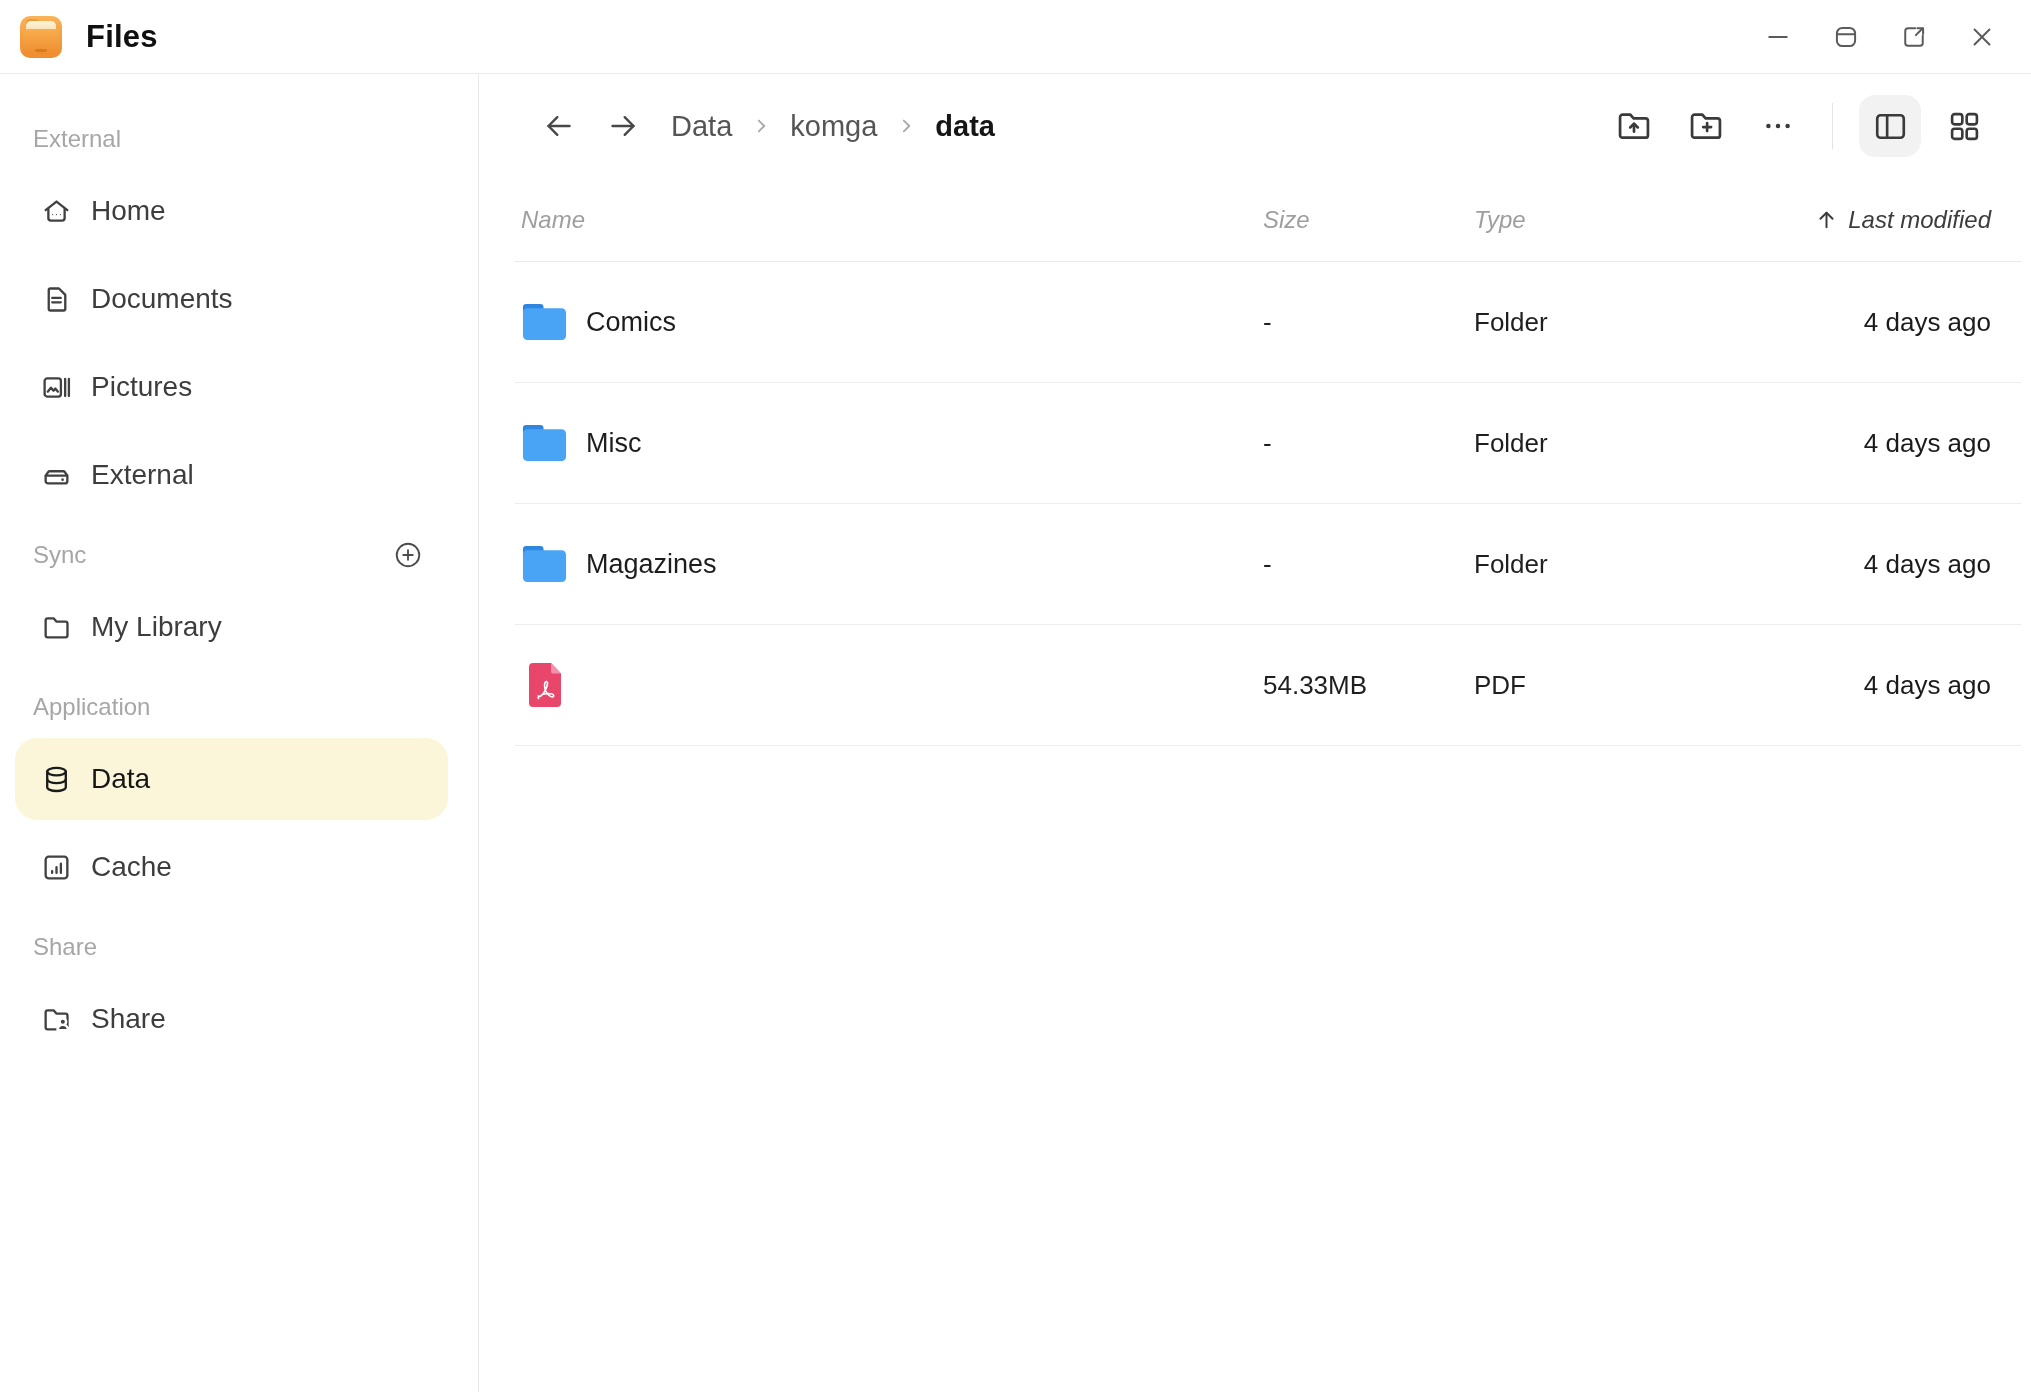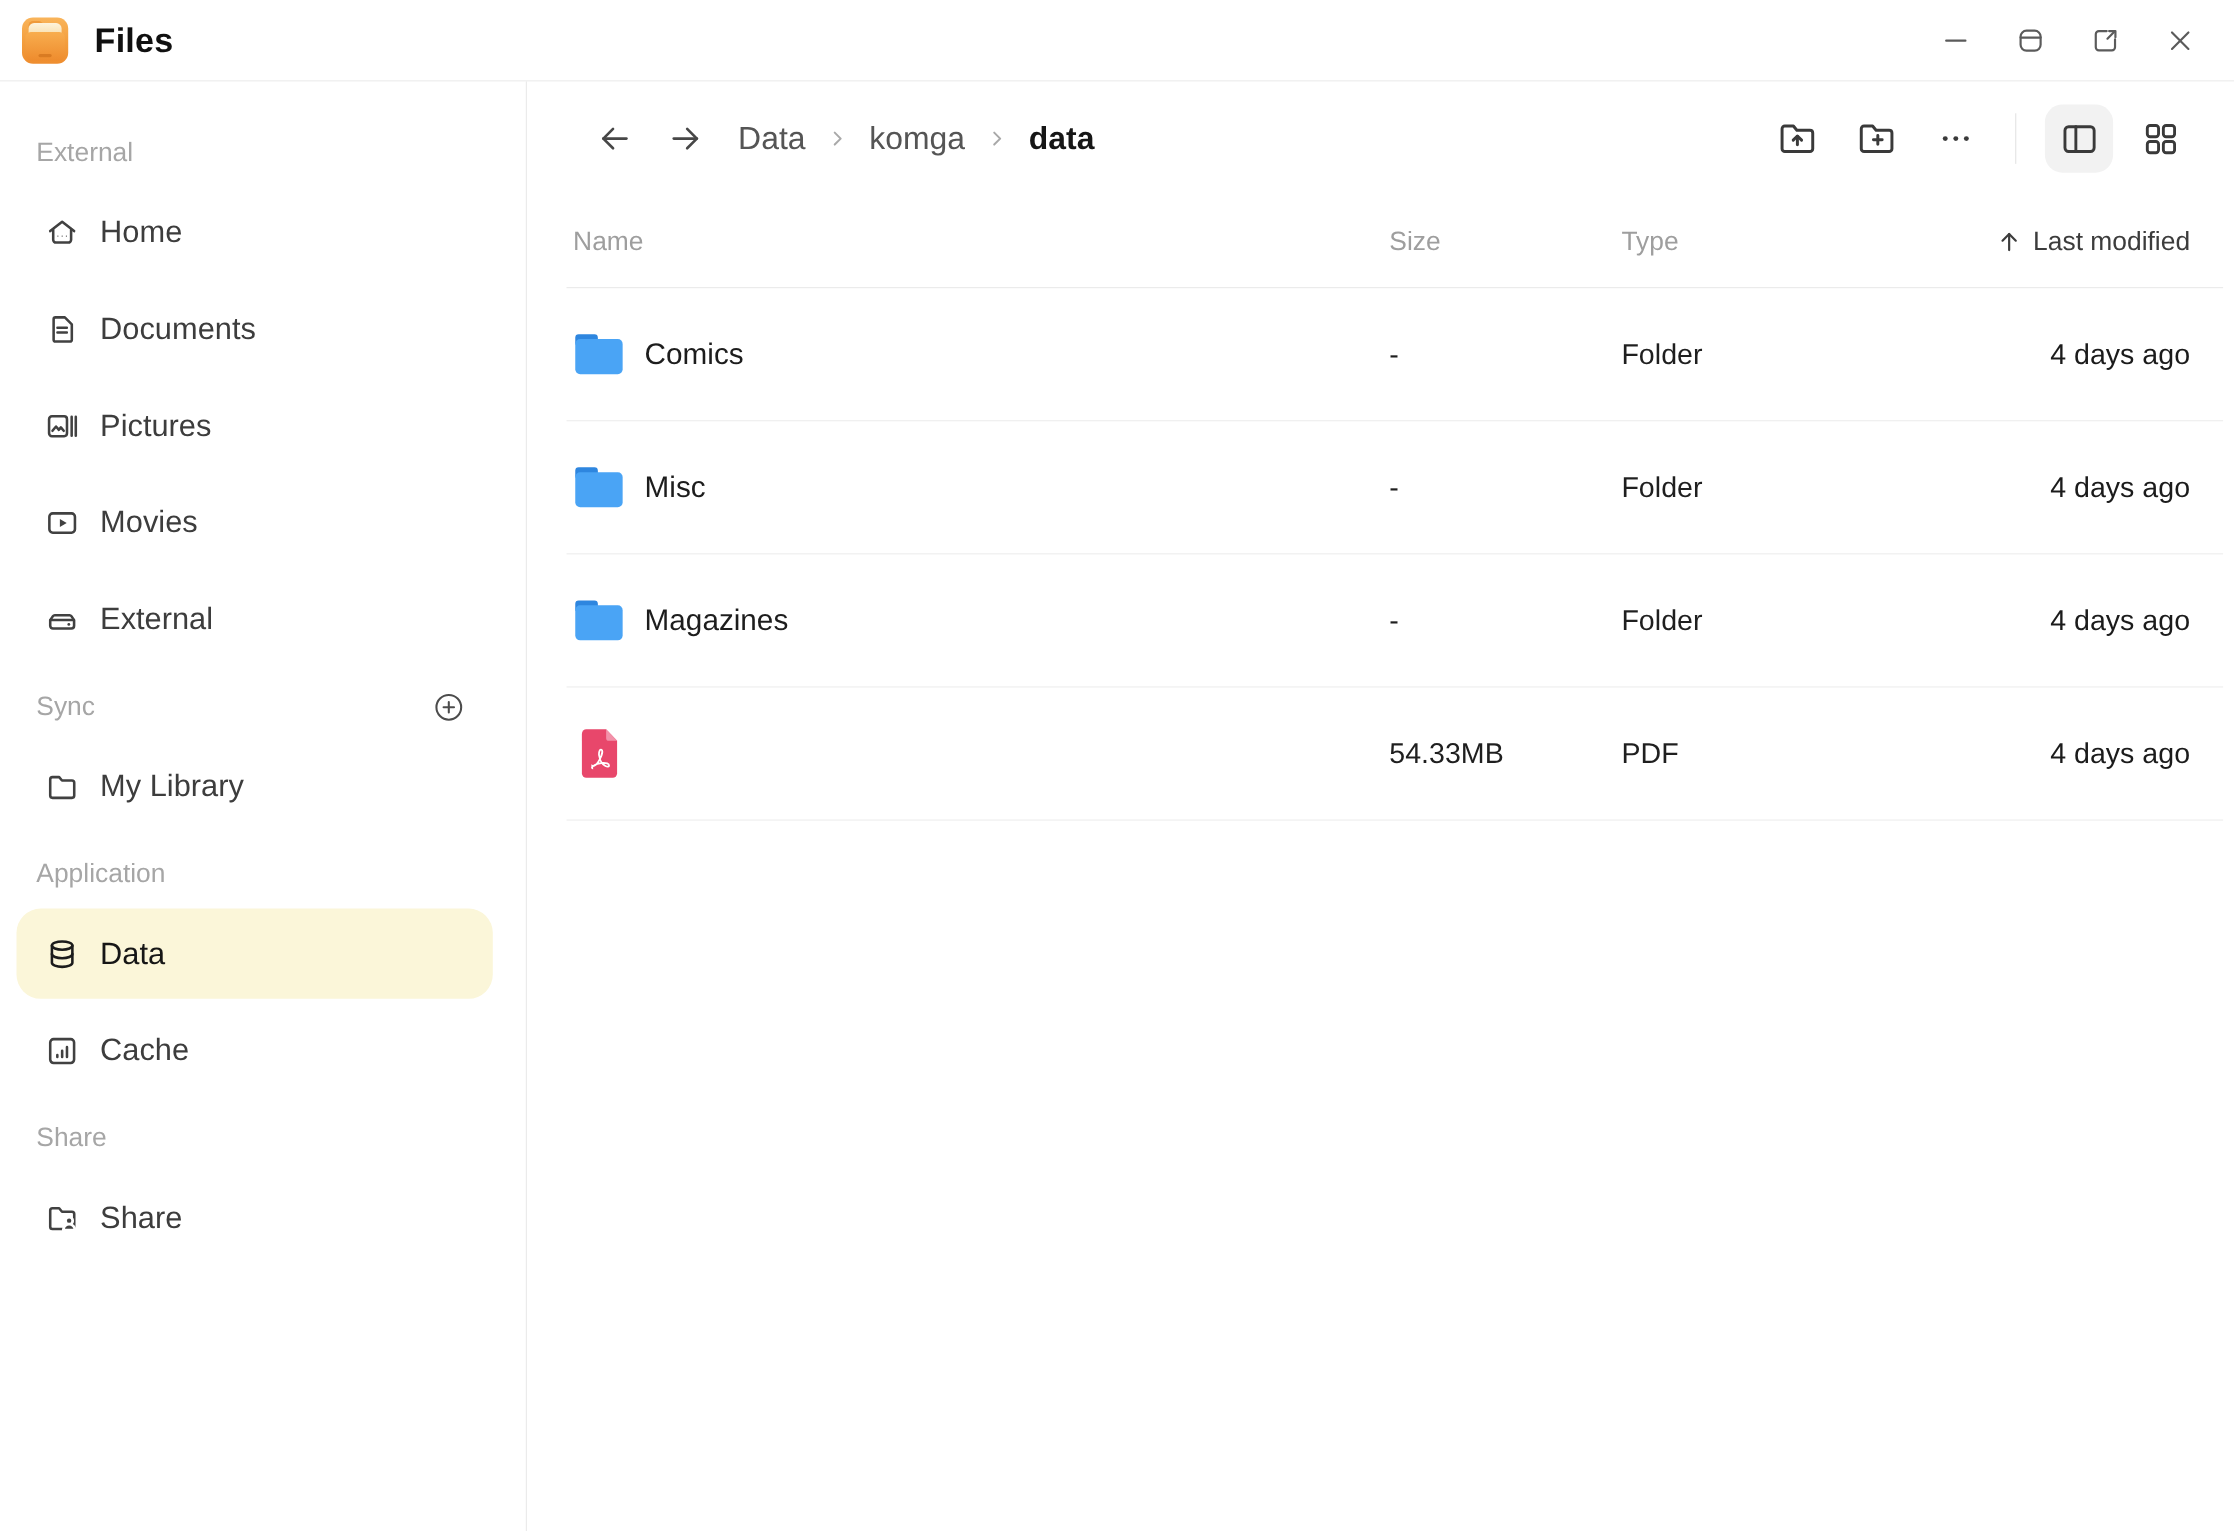--- a/index.html
+++ b/index.html
@@ -57,21 +57,21 @@
   .tool-btn svg{stroke:#3a3a3a;fill:none;stroke-width:1.7;stroke-linecap:round;stroke-linejoin:round;}
   .tb-divider{width:1px;height:46px;background:#e3e3e3;margin:0 14px 0 34px;}
   .view-btn{width:62px;height:62px;border-radius:16px;display:flex;align-items:center;justify-content:center;
     cursor:pointer;margin-left:12px;}
   .view-btn.active{background:#f2f2f2;}
   .view-btn svg{stroke:#3a3a3a;fill:none;stroke-width:1.8;stroke-linecap:round;stroke-linejoin:round;}
   
   .filetable{margin:0 10px 0 36px;}
   .tgrid{display:grid;grid-template-columns:1fr 211px 307px 240px;align-items:center;}
   .thead{height:84px;border-bottom:1px solid #e9e9e9;font-size:24px;color:#9e9e9e;}
-  .thead .th{cursor:pointer;}
+  .thead .th{cursor:pointer;font-style:italic;}
   .th-name{padding-left:6px;}
   .th-mod{justify-self:end;padding-right:30px;color:#3c3c3c;display:flex;align-items:center;gap:9px;}
   .th-mod svg{stroke:#3c3c3c;}
   .frow{height:121px;border-bottom:1px solid #ededed;cursor:pointer;}
   .cell-name{display:flex;align-items:center;gap:18px;padding-left:6px;min-width:0;}
   .cell-name .fname{font-size:27px;color:#1d1d1d;white-space:nowrap;overflow:hidden;text-overflow:ellipsis;}
   .cell-size,.cell-type{font-size:26px;color:#1f1f1f;}
   .cell-mod{font-size:26px;color:#1b1b1b;justify-self:end;padding-right:30px;}
   .ficon{width:47px;height:48px;display:flex;align-items:center;justify-content:center;flex:0 0 47px;}
   
@@ -150,29 +150,20 @@
       </div>
       <div class="side-item">
         <span class="sicon">
           <svg width="31" height="31" viewBox="0 0 24 24">
               <rect x="2.8" y="5" width="12.6" height="14" rx="2"></rect>
               <path d="M5.2 15.2l2.5-3 2 2.3 1.4-1.7 2 2.4"></path>
               <path d="M18.7 5.4v13.2M21.6 5.4v13.2"></path>
             </svg>
         </span>
         <span class="slabel">Pictures</span>
-      </div>
-      <div class="side-item">
-        <span class="sicon">
-          <svg width="31" height="31" viewBox="0 0 24 24">
-              <rect x="3" y="5.2" width="18" height="13.6" rx="2.4"></rect>
-              <path d="M10.4 9.2v5.6l4.8-2.8z" fill="#414141" stroke="none"></path>
-            </svg>
-        </span>
-        <span class="slabel">Movies</span>
       </div>
       <div class="side-item">
         <span class="sicon">
           <svg width="31" height="31" viewBox="0 0 24 24">
               <path d="M3.6 16.2v-4l1.9-2.8c.3-.45.8-.7 1.3-.7h10.4c.5 0 1 .25 1.3.7l1.9 2.8v4a1.9 1.9 0 0 1-1.9 1.9H5.5a1.9 1.9 0 0 1-1.9-1.9z"></path>
               <path d="M3.8 12.1h16.4"></path>
               <circle cx="16.7" cy="15.2" r="1" fill="#414141" stroke="none"></circle>
             </svg>
         </span>
         <span class="slabel">External</span>

